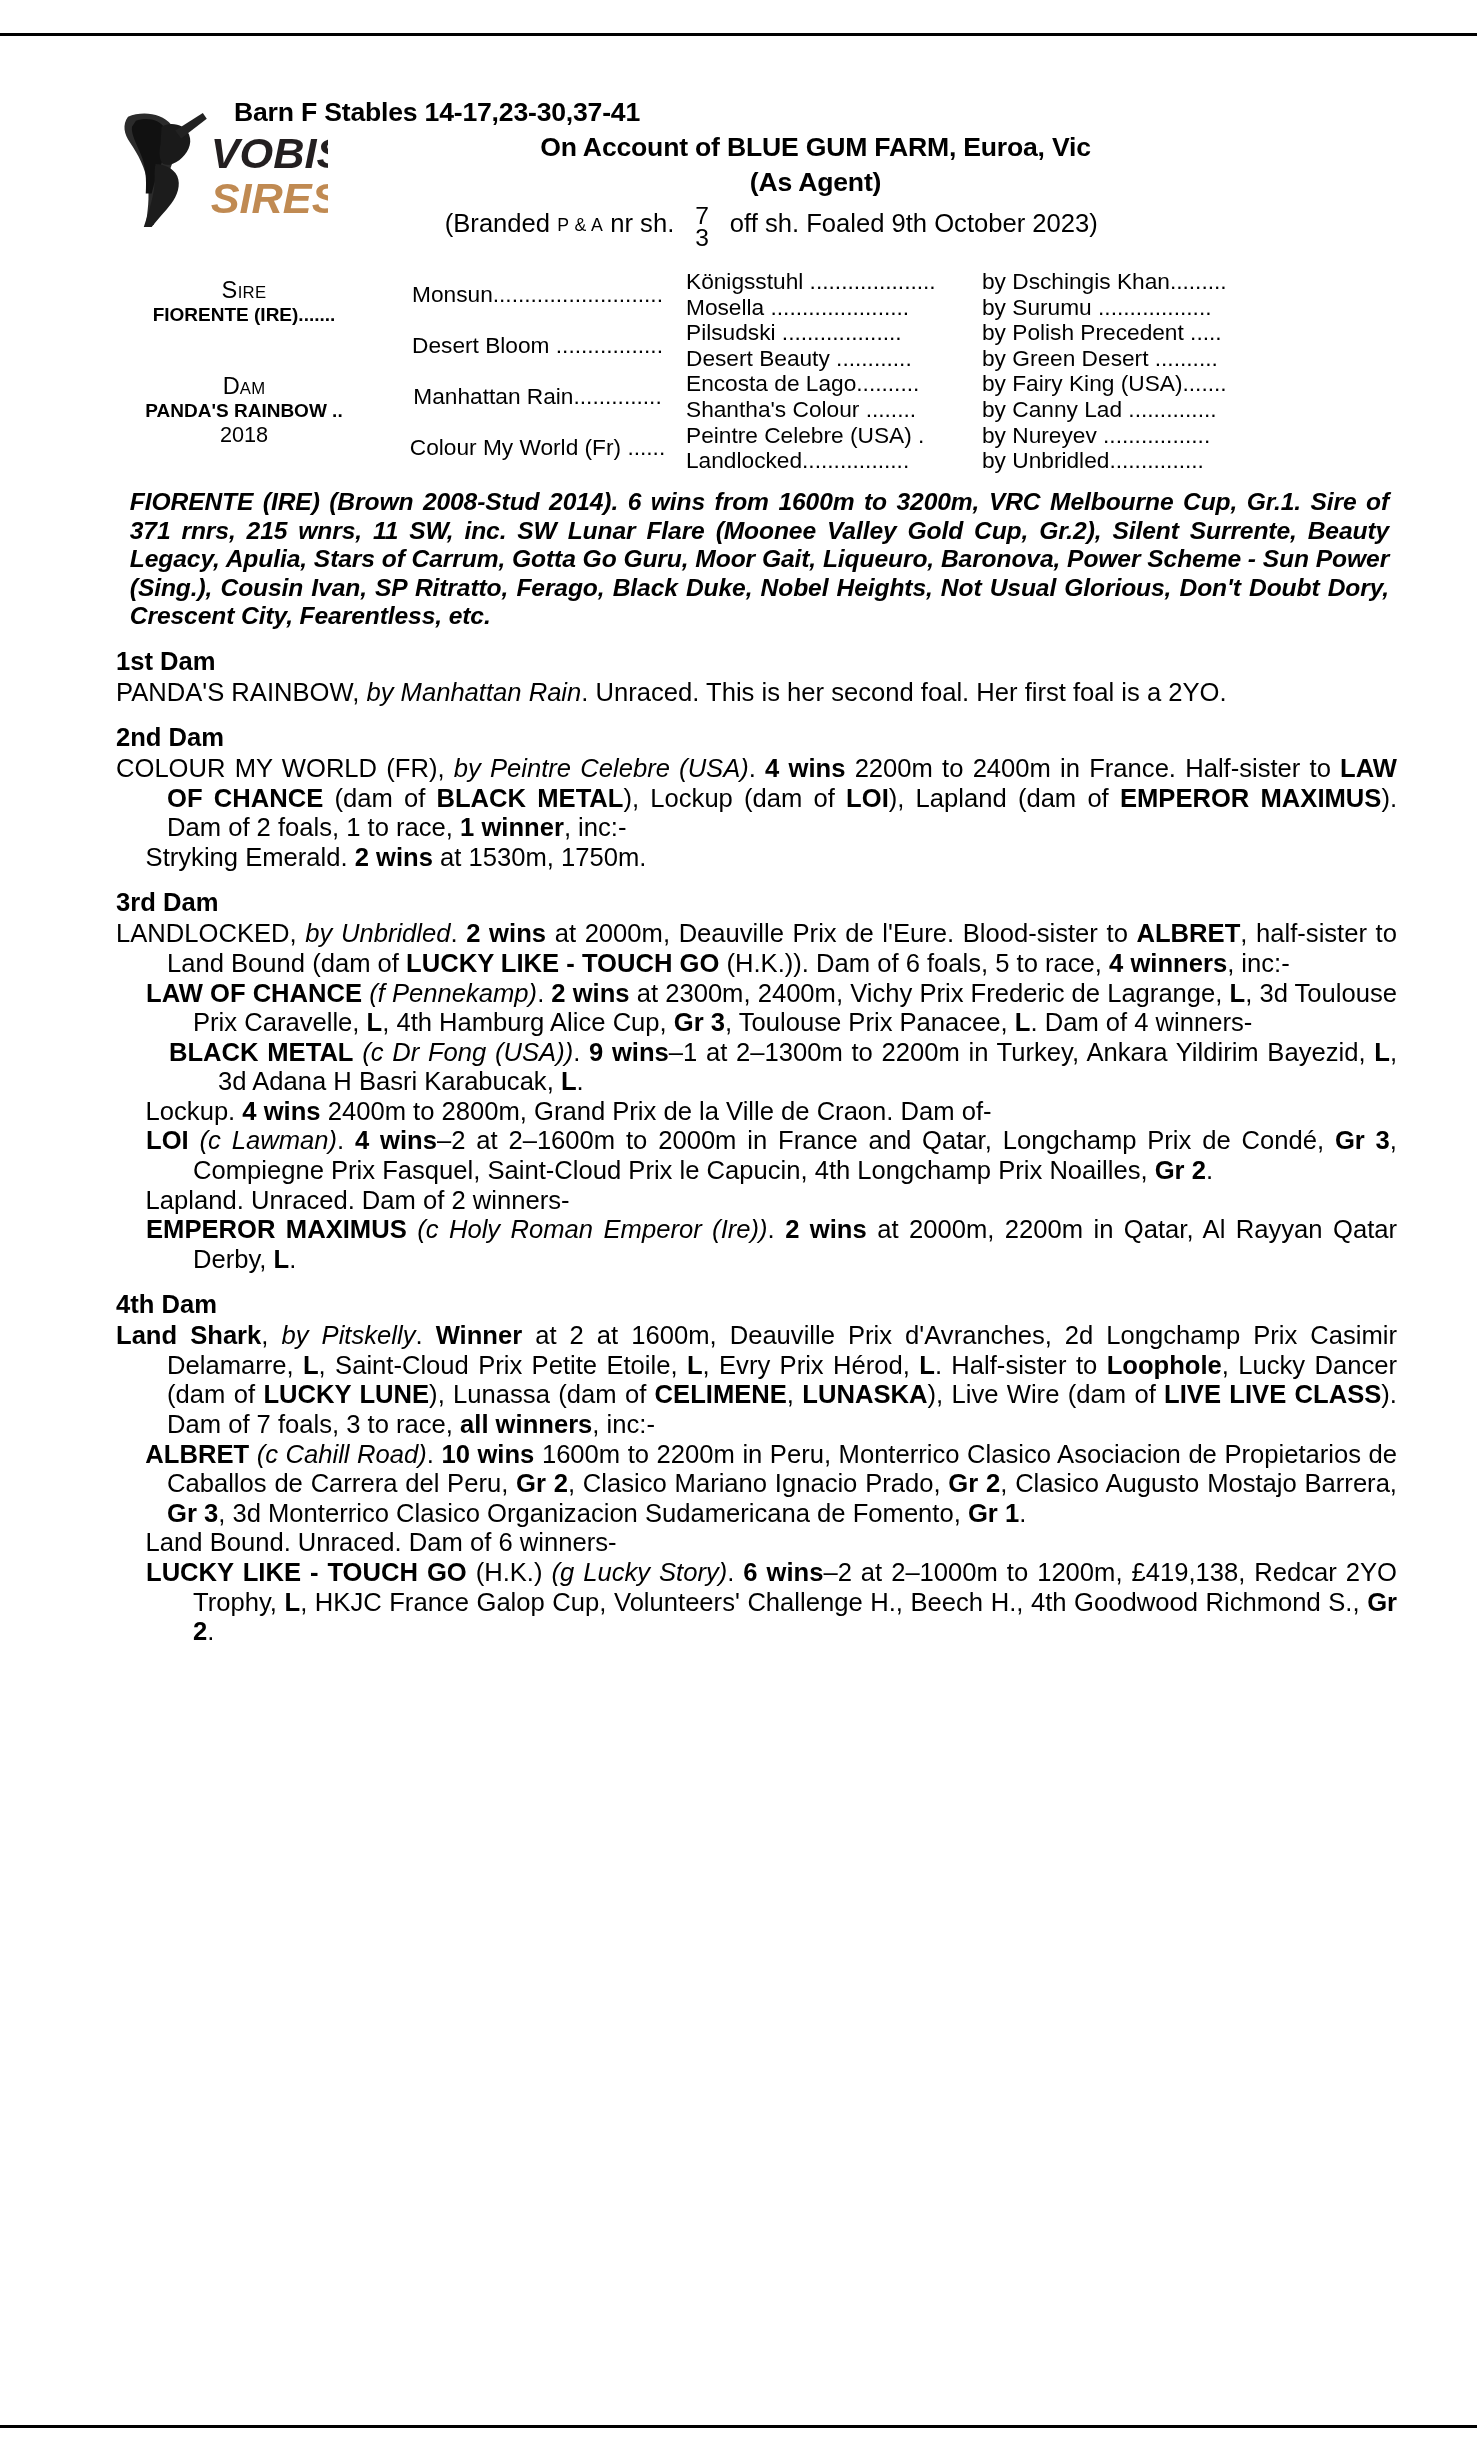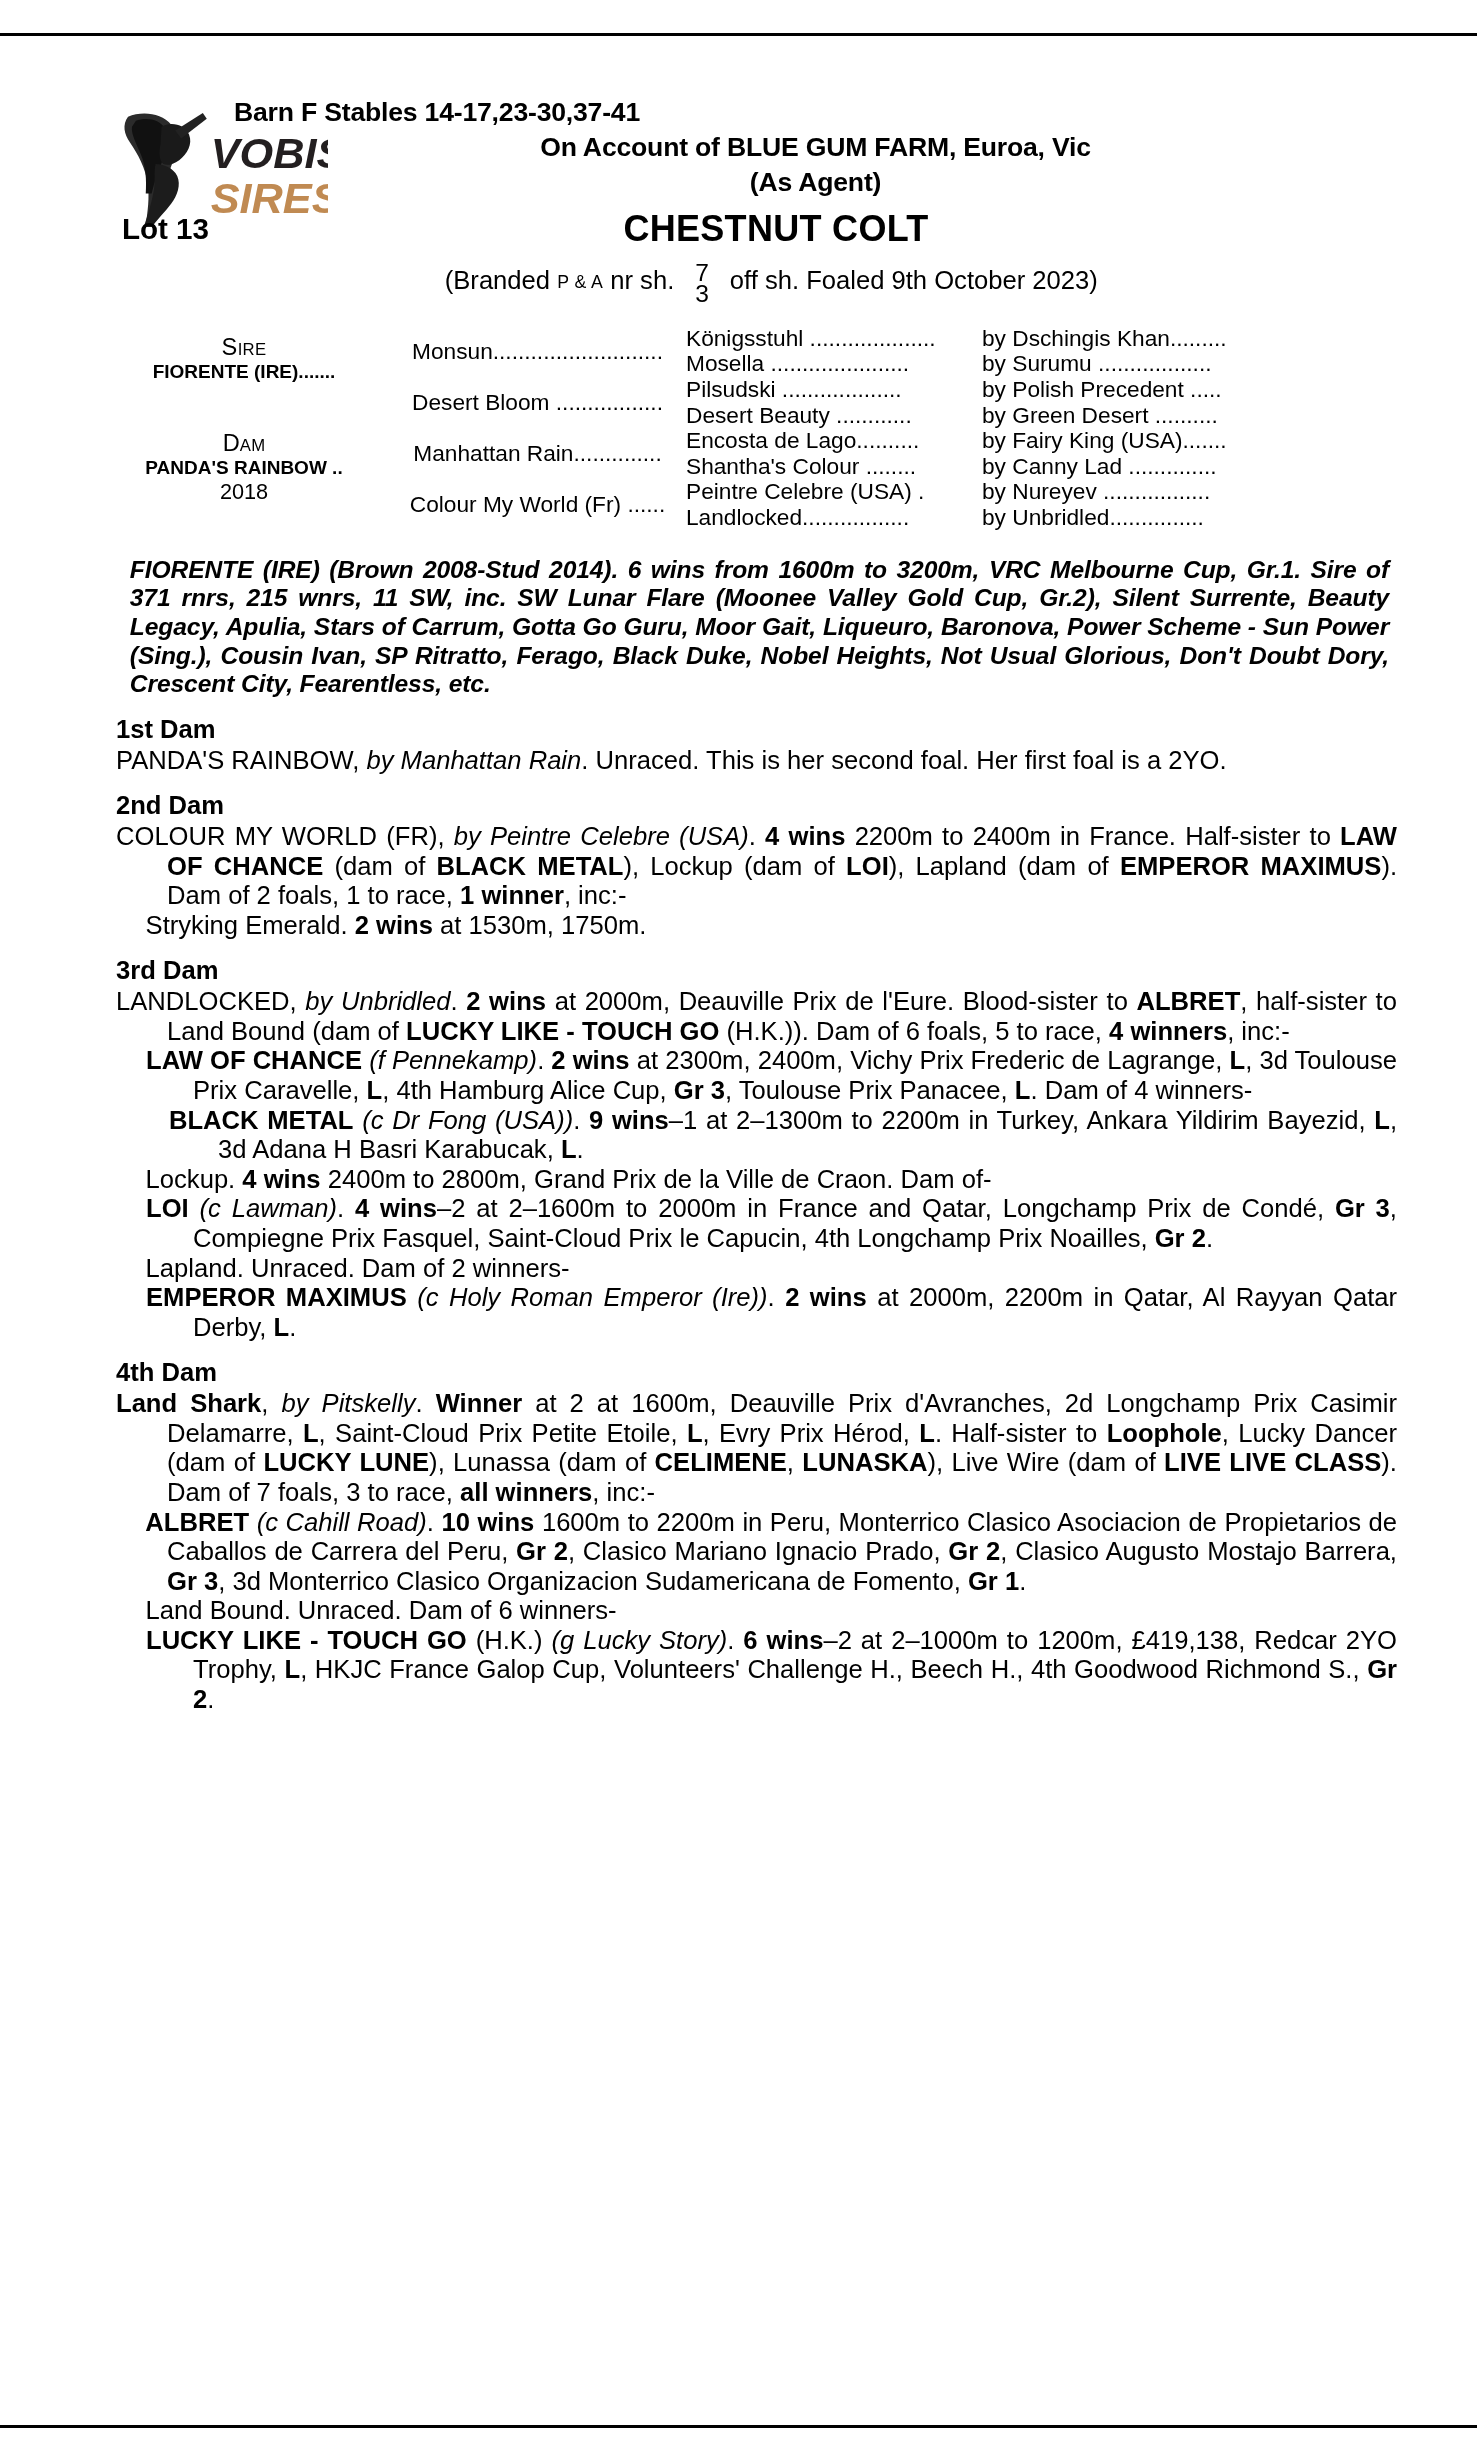--- a/index.html
+++ b/index.html
@@ -185,21 +185,21 @@
     overflow: hidden;
   }
   .g3by {
     display: inline-block;
     width: 394px;
     overflow: hidden;
   }
 
   
   .sire-para {
-    margin-top: 25px;
+    margin-top: 14px;
     font-style: italic;
     font-weight: bold;
     font-size: 24.6px;
     line-height: 28.6px;
     text-align: justify;
     padding-left: 13.8px;
     padding-right: 7.9px;
     letter-spacing: -0.1px;
   }
 
@@ -250,24 +250,20 @@
         </g>
       </svg>
     </div>
 
     <div class="hdr">
       <span class="barn">Barn F Stables 14-17,23-30,37-41</span>
       <span class="acct">On Account of BLUE GUM FARM, Euroa, Vic</span>
       <span class="agent">(As Agent)</span>
     </div>
 
-    <div class="title-row">
-      <div class="lot">Lot 13</div>
-      <div class="colour">CHESTNUT COLT</div>
-    </div>
 
     <div class="branded">
       <span>(Branded</span>
       <span class="pa">P &amp; A</span>
       <span>nr sh.</span>
       <span class="frac">
         <span>7</span>
         <span>3</span>
       </span>
       <span>off sh. Foaled 9th October 2023)</span>

